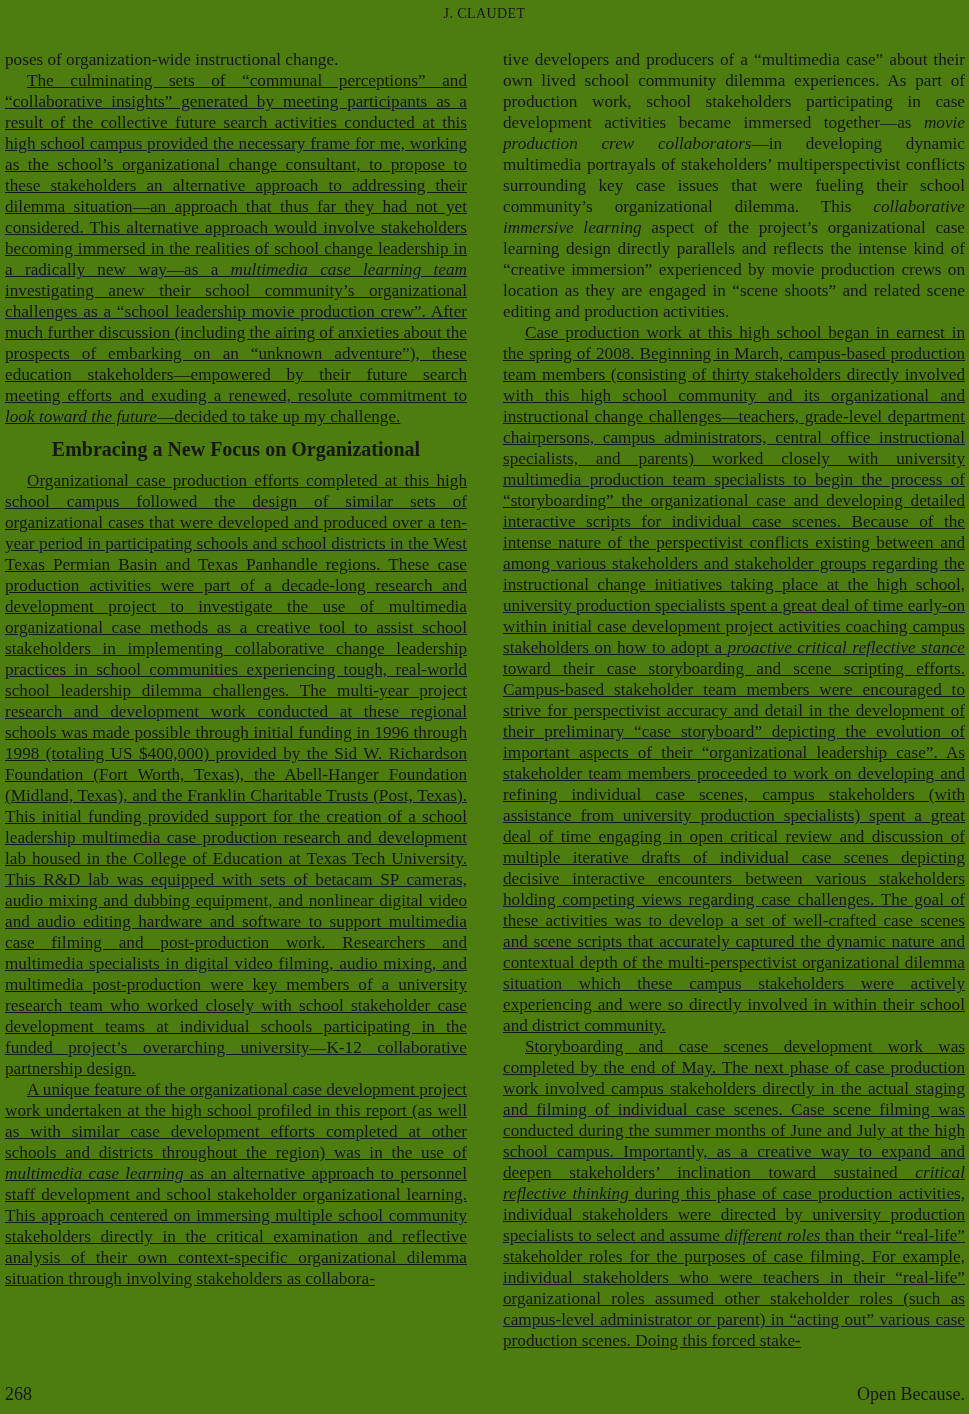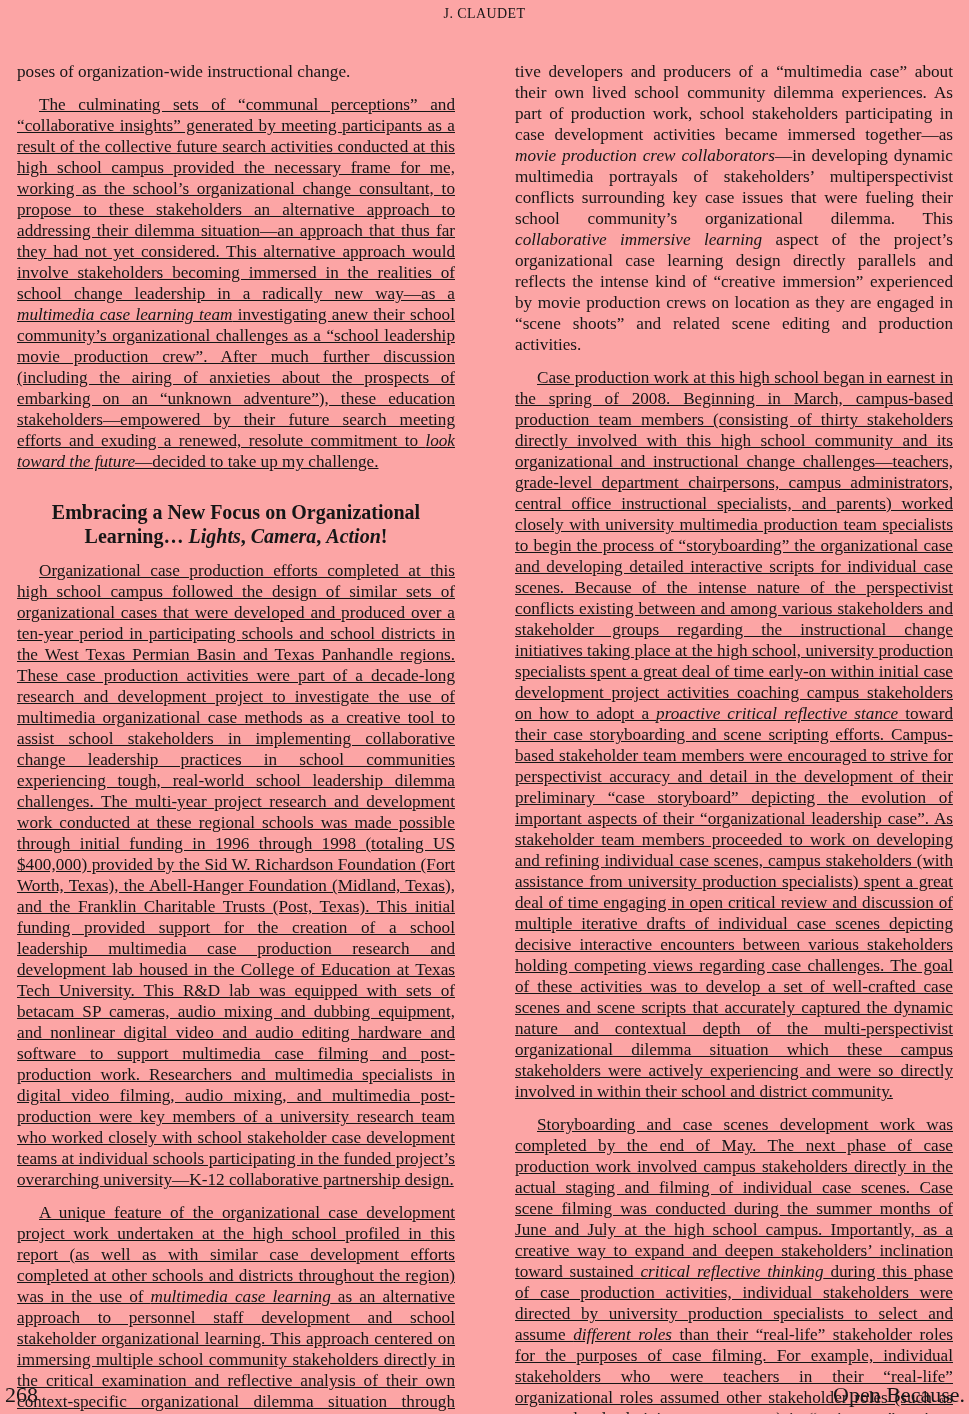--- a/index.html
+++ b/index.html
@@ -4,21 +4,21 @@
 <style>
   html, body {
     margin: 0;
     padding: 0;
     background: #ffffff;
   }
   .page {
     position: relative;
     width: 969px;
     height: 1414px;
-    background: #fca5a5;
+    background: #4d7c0f;
     font-family: "Liberation Serif", "DejaVu Serif", serif;
     color: #161616;
     overflow: hidden;
   }
   .running-head {
     position: absolute;
     top: 6px;
     left: 0;
     right: 0;
     text-align: center;
@@ -34,61 +34,60 @@
     justify-content: space-between;
   }
   .col {
     width: 462px;
     font-size: 17.2px;
     line-height: 21px;
     text-align: justify;
     text-justify: inter-word;
   }
   .col p {
-    margin: 12px;
+    margin: 0;
     padding: 0;
   }
   .col p.indent {
     text-indent: 22px;
     text-decoration: underline;
   }
   h2.section-heading {
     font-size: 20px;
     line-height: 24px;
     font-weight: 700;
     text-align: center;
-    margin: 28px 0 9px 0;
+    margin: 10px 0 9px 0;
   }
   .hline { display: block; }
   .it { font-style: italic; }
   .page-footer {
     position: absolute;
     left: 5px;
     right: 4px;
     bottom: 9px;
     display: flex;
     justify-content: space-between;
-    font-size: 22px;
+    font-size: 18px;
     line-height: 21px;
   }
 </style>
 </head>
 <body>
 
 <div class="page">
 
   <div class="running-head">J. CLAUDET</div>
 
   <div class="columns">
     <div class="col">
         <p><span>poses of organization-wide instructional change.</span></p>
         <p class="indent"><span>The culminating sets of “communal perceptions” and “collaborative insights” generated by meeting participants as a result of the collective future search activities conducted at this high school campus provided the necessary frame for me, working as the school’s organizational change consultant, to propose to these stakeholders an alternative approach to addressing their dilemma situation—an approach that thus far they had not yet considered. This alternative approach would involve stakeholders becoming immersed in the realities of school change leadership in a radically new way—as a </span><span class="it">multimedia case learning team</span><span> investigating anew their school community’s organizational challenges as a “school leadership movie production crew”. After much further discussion (including the airing of anxieties about the prospects of embarking on an “unknown adventure”), these education stakeholders—empowered by their future search meeting efforts and exuding a renewed, resolute commitment to </span><span class="it">look toward the future</span><span>—decided to take up my challenge.</span></p>
         <h2 class="section-heading">
           <span class="hline"><span>Embracing a New Focus on Organizational</span></span>
-          <span class="hline"><span>Learning… </span><span class="it">Lights</span><span>, </span><span class="it">Camera</span><span>, </span><span class="it">Action</span><span>!</span></span>
         </h2>
         <p class="indent"><span>Organizational case production efforts completed at this high school campus followed the design of similar sets of organizational cases that were developed and produced over a ten-year period in participating schools and school districts in the West Texas Permian Basin and Texas Panhandle regions. These case production activities were part of a decade-long research and development project to investigate the use of multimedia organizational case methods as a creative tool to assist school stakeholders in implementing collaborative change leadership practices in school communities experiencing tough, real-world school leadership dilemma challenges. The multi-year project research and development work conducted at these regional schools was made possible through initial funding in 1996 through 1998 (totaling US $400,000) provided by the Sid W. Richardson Foundation (Fort Worth, Texas), the Abell-Hanger Foundation (Midland, Texas), and the Franklin Charitable Trusts (Post, Texas). This initial funding provided support for the creation of a school leadership multimedia case production research and development lab housed in the College of Education at Texas Tech University. This R&amp;D lab was equipped with sets of betacam SP cameras, audio mixing and dubbing equipment, and nonlinear digital video and audio editing hardware and software to support multimedia case filming and post-production work. Researchers and multimedia specialists in digital video filming, audio mixing, and multimedia post-production were key members of a university research team who worked closely with school stakeholder case development teams at individual schools participating in the funded project’s overarching university—K-12 collaborative partnership design.</span></p>
         <p class="indent"><span>A unique feature of the organizational case development project work undertaken at the high school profiled in this report (as well as with similar case development efforts completed at other schools and districts throughout the region) was in the use of </span><span class="it">multimedia case learning</span><span> as an alternative approach to personnel staff development and school stakeholder organizational learning. This approach centered on immersing multiple school community stakeholders directly in the critical examination and reflective analysis of their own context-specific organizational dilemma situation through involving stakeholders as collabora-</span></p>
       </div>
     <div class="col">
         <p><span>tive developers and producers of a “multimedia case” about their own lived school community dilemma experiences. As part of production work, school stakeholders participating in case development activities became immersed together—as </span><span class="it">movie production crew collaborators</span><span>—in developing dynamic multimedia portrayals of stakeholders’ multiperspectivist conflicts surrounding key case issues that were fueling their school community’s organizational dilemma. This </span><span class="it">collaborative immersive learning</span><span> aspect of the project’s organizational case learning design directly parallels and reflects the intense kind of “creative immersion” experienced by movie production crews on location as they are engaged in “scene shoots” and related scene editing and production activities.</span></p>
         <p class="indent"><span>Case production work at this high school began in earnest in the spring of 2008. Beginning in March, campus-based production team members (consisting of thirty stakeholders directly involved with this high school community and its organizational and instructional change challenges—teachers, grade-level department chairpersons, campus administrators, central office instructional specialists, and parents) worked closely with university multimedia production team specialists to begin the process of “storyboarding” the organizational case and developing detailed interactive scripts for individual case scenes. Because of the intense nature of the perspectivist conflicts existing between and among various stakeholders and stakeholder groups regarding the instructional change initiatives taking place at the high school, university production specialists spent a great deal of time early-on within initial case development project activities coaching campus stakeholders on how to adopt a </span><span class="it">proactive critical reflective stance</span><span> toward their case storyboarding and scene scripting efforts. Campus-based stakeholder team members were encouraged to strive for perspectivist accuracy and detail in the development of their preliminary “case storyboard” depicting the evolution of important aspects of their “organizational leadership case”. As stakeholder team members proceeded to work on developing and refining individual case scenes, campus stakeholders (with assistance from university production specialists) spent a great deal of time engaging in open critical review and discussion of multiple iterative drafts of individual case scenes depicting decisive interactive encounters between various stakeholders holding competing views regarding case challenges. The goal of these activities was to develop a set of well-crafted case scenes and scene scripts that accurately captured the dynamic nature and contextual depth of the multi-perspectivist organizational dilemma situation which these campus stakeholders were actively experiencing and were so directly involved in within their school and district community.</span></p>
         <p class="indent"><span>Storyboarding and case scenes development work was completed by the end of May. The next phase of case production work involved campus stakeholders directly in the actual staging and filming of individual case scenes. Case scene filming was conducted during the summer months of June and July at the high school campus. Importantly, as a creative way to expand and deepen stakeholders’ inclination toward sustained </span><span class="it">critical reflective thinking</span><span> during this phase of case production activities, individual stakeholders were directed by university production specialists to select and assume </span><span class="it">different roles</span><span> than their “real-life” stakeholder roles for the purposes of case filming. For example, individual stakeholders who were teachers in their “real-life” organizational roles assumed other stakeholder roles (such as campus-level administrator or parent) in “acting out” various case production scenes. Doing this forced stake-</span></p>
       </div>
   </div>

